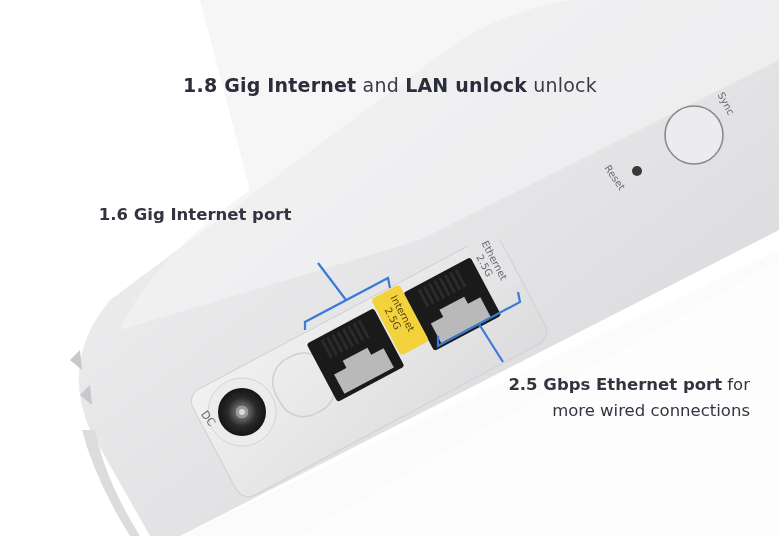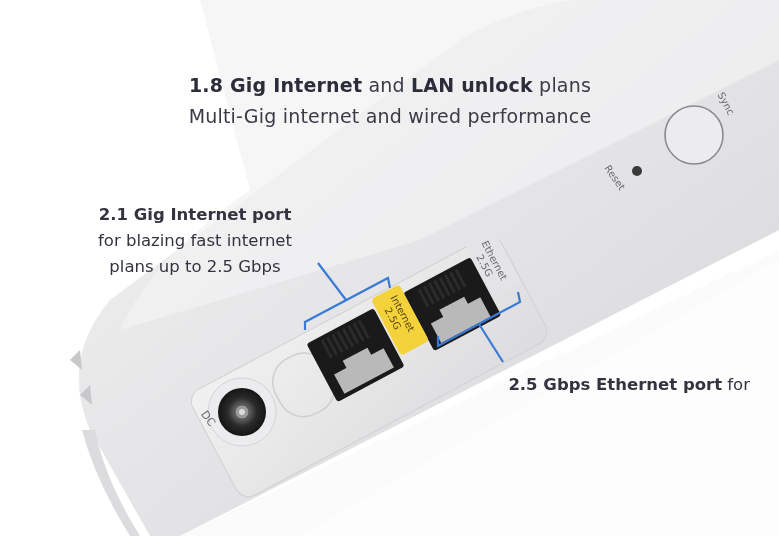--- a/index.html
+++ b/index.html
@@ -124,25 +124,24 @@
   <span>Internet</span><br>
   <span>2.5G</span>
 </div>
 <div class="label-rot" style="left:468px;top:252px;transform:rotate(62deg);font-size:10px;line-height:11px;color:#6b6c70;text-align:center;">
   <span>Ethernet</span><br>
   <span>2.5G</span>
 </div>
 <div class="label-rot" style="left:200px;top:412px;transform:rotate(55deg);font-size:11px;">DC</div>
 
 <div class="txt headline">
-  <b>1.8 Gig Internet</b><span> and </span><b>LAN unlock</b><span> plans</span><br>
-  <span>Multi-Gig internet and wired performance</span>
+  <b>1.8 Gig Internet</b><span> and </span><b>LAN unlock</b><span> unlock</span><br>
 </div>
 
 <div class="txt callout-left">
-  <b>2.1 Gig Internet port</b><br>
-  <span>for blazing fast internet</span><br>
-  <span>plans up to 2.5 Gbps</span>
+  <b>1.6 Gig Internet port</b><br>
+  <br>
 </div>
 
 <div class="txt callout-right">
   <b>2.5 Gbps Ethernet port</b><span> for</span><br>
+  <span>more wired connections</span>
 </div>
 
 </body></html>

